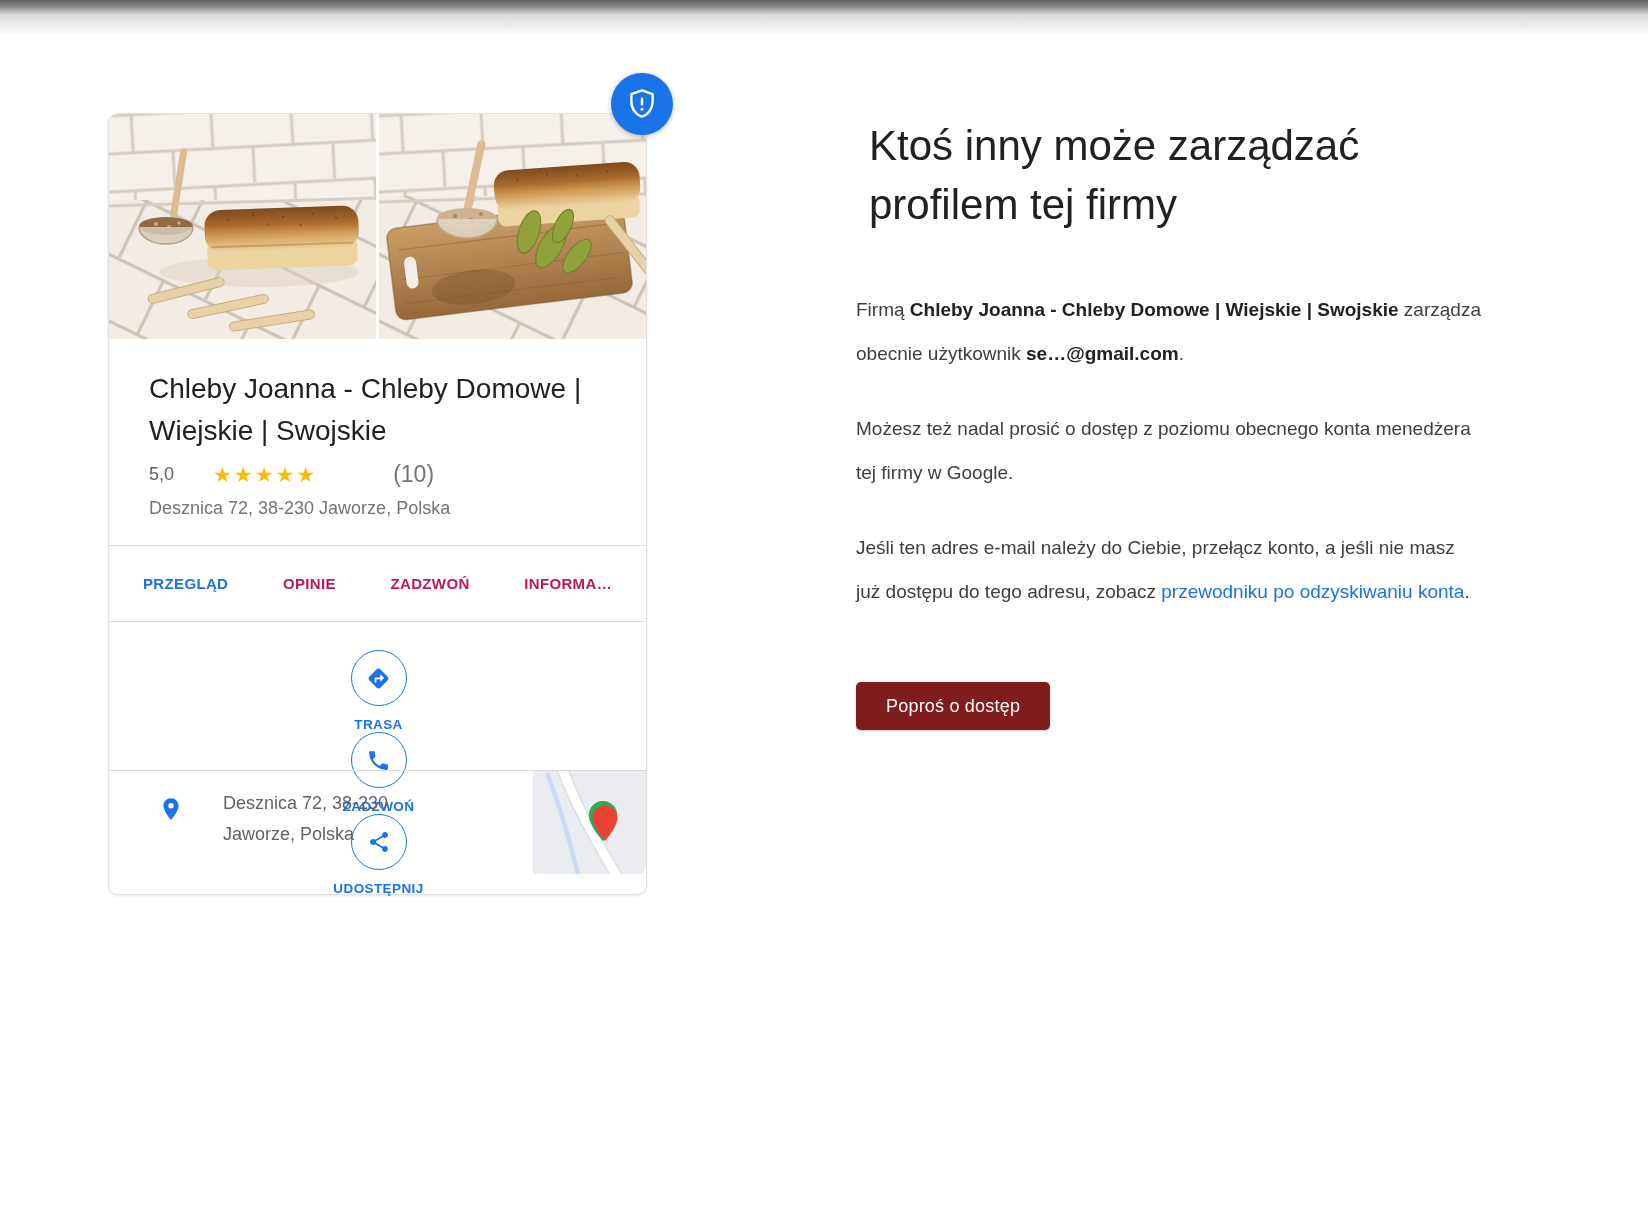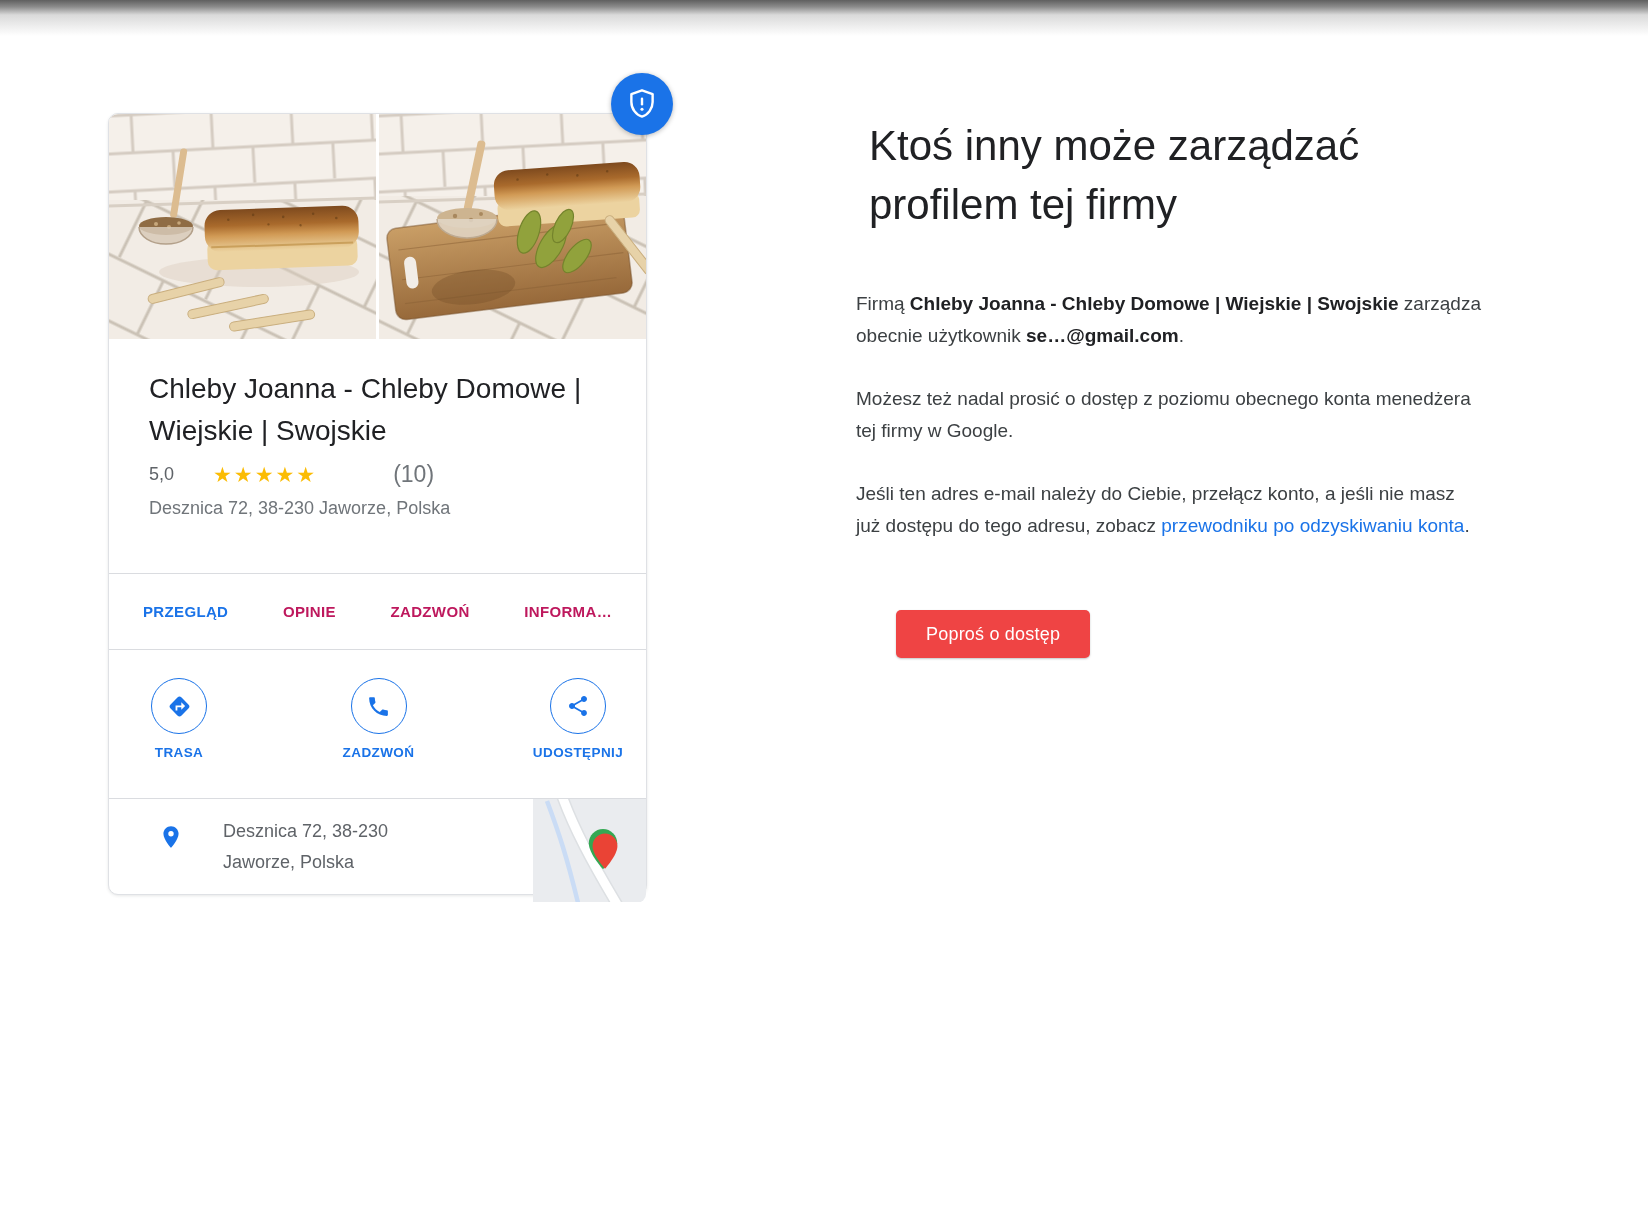--- a/index.html
+++ b/index.html
@@ -33,29 +33,29 @@
 
   .info { padding:29px 40px 0 40px; }
   .biz-title { font-size:28px; line-height:42px; font-weight:400; color:#202124; }
   .rating-row { margin-top:9px; display:flex; align-items:center; cursor:pointer;gap:28px; }
   .rating-val { font-size:18px; color:#5f6368; }
   .stars { color:#fbbc04; font-size:21px; line-height:21px; letter-spacing:2px; margin:0 7px 0 11px; }
   .rating-count { font-size:23px; color:#70757a;margin-left:41px; }
   .biz-addr { margin-top:7px; font-size:18px; line-height:26px; color:#70757a; }
 
   .tabs {
-    margin-top:52px; height:75px; border-top:1px solid #dadce0;
+    margin-top:24px; height:75px; border-top:1px solid #dadce0;
     display:flex; align-items:center; justify-content:space-between; padding:0 34px;
   }
   .tab { font-size:15px; font-weight:700; letter-spacing:.35px; color:#be185d; cursor:pointer; white-space:nowrap; }
   .tab.active { color:#1a73e8; }
 
   .actions {
     height:149px; border-top:1px solid #dadce0; box-sizing:border-box;
-    display:flex; justify-content:space-between; padding:28px 22px 0 24px;
+    display:flex; justify-content:space-between; padding:28px 22px 0 24px;flex-direction:column;
   }
   .action { display:flex; flex-direction:column; align-items:center; cursor:pointer; min-width:92px; }
   .action-circle {
     width:56px; height:56px; border-radius:50%; border:1.5px solid #1a73e8;
     display:flex; align-items:center; justify-content:center; background:#fff; box-sizing:border-box;
   }
   .action-label { margin-top:11px; font-size:13.5px; font-weight:700; letter-spacing:.4px; color:#1a73e8; white-space:nowrap; }
 
   .loc {
     position:relative; height:104px; border-top:1px solid #dadce0;
@@ -63,32 +63,31 @@
   }
   .loc-pin { position:absolute; left:49px; top:23px; }
   .loc-text { position:absolute; left:114px; top:17px; width:210px;
               font-size:18px; line-height:31px; color:#5f6368; }
   .loc-map { position:absolute; right:0; top:0; width:113px; height:103px; cursor:pointer; }
   .loc-map svg { display:block; width:113px; height:103px; }
 
   
   .panel { position:absolute; left:856px; top:103px; width:660px; }
   .panel h1 { margin:13px; font-size:42px; line-height:59px; font-weight:400; color:#202124; max-width:650px; }
-  .para { font-size:19px; line-height:32px; color:#3c4043; max-width:622px; }
+  .para { font-size:19px; line-height:44px; color:#3c4043; max-width:622px; }
   .para.p1 { margin-top:54px; max-width:660px; }
   .para.p2 { margin-top:31px; }
   .para.p3 { margin-top:31px; }
   .para b { font-weight:700; color:#202124; }
   .link { color:#1a73e8; cursor:pointer; text-decoration:none; }
   .request-btn {
     margin-top:49px; height:48px; padding:0 30px; border:none; border-radius:5px;
-    background:#ef4444; color:#fff; font-size:18px; font-weight:500; letter-spacing:.2px;
+    background:#7f1d1d; color:#fff; font-size:18px; font-weight:500; letter-spacing:.2px;
     font-family:"Liberation Sans", sans-serif; cursor:pointer;
     box-shadow:0 1px 2px rgba(60,64,67,.3);
-    margin-left:40px;
   }
 </style>
 </head>
 <body>
 
 <svg width="0" height="0" style="position:absolute" aria-hidden="true">
   <defs>
     <pattern id="wallT" width="80" height="76" patternUnits="userSpaceOnUse" patternTransform="rotate(-3)">
       <rect width="80" height="76" fill="#f5f0ea"></rect>
       <path d="M0 2 H80 M0 40 H80" stroke="#d5ccc2" stroke-width="3" fill="none"></path>

